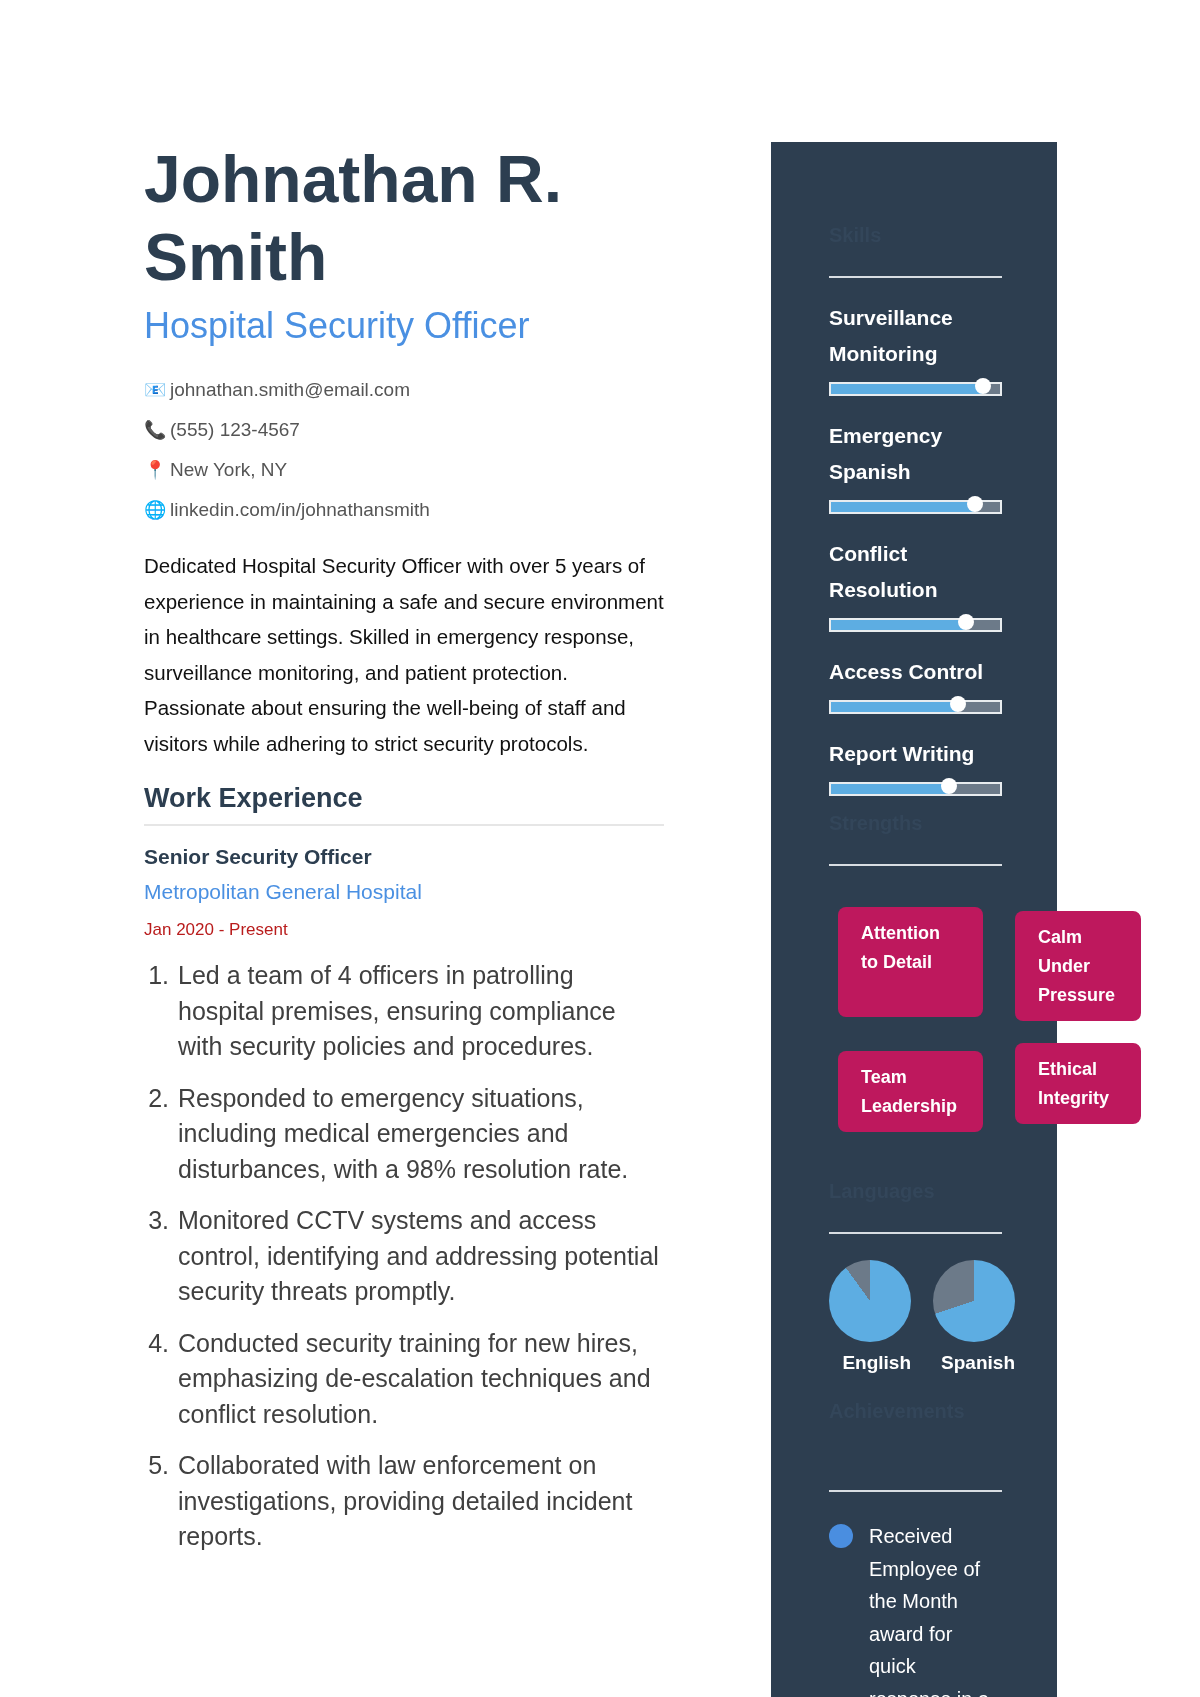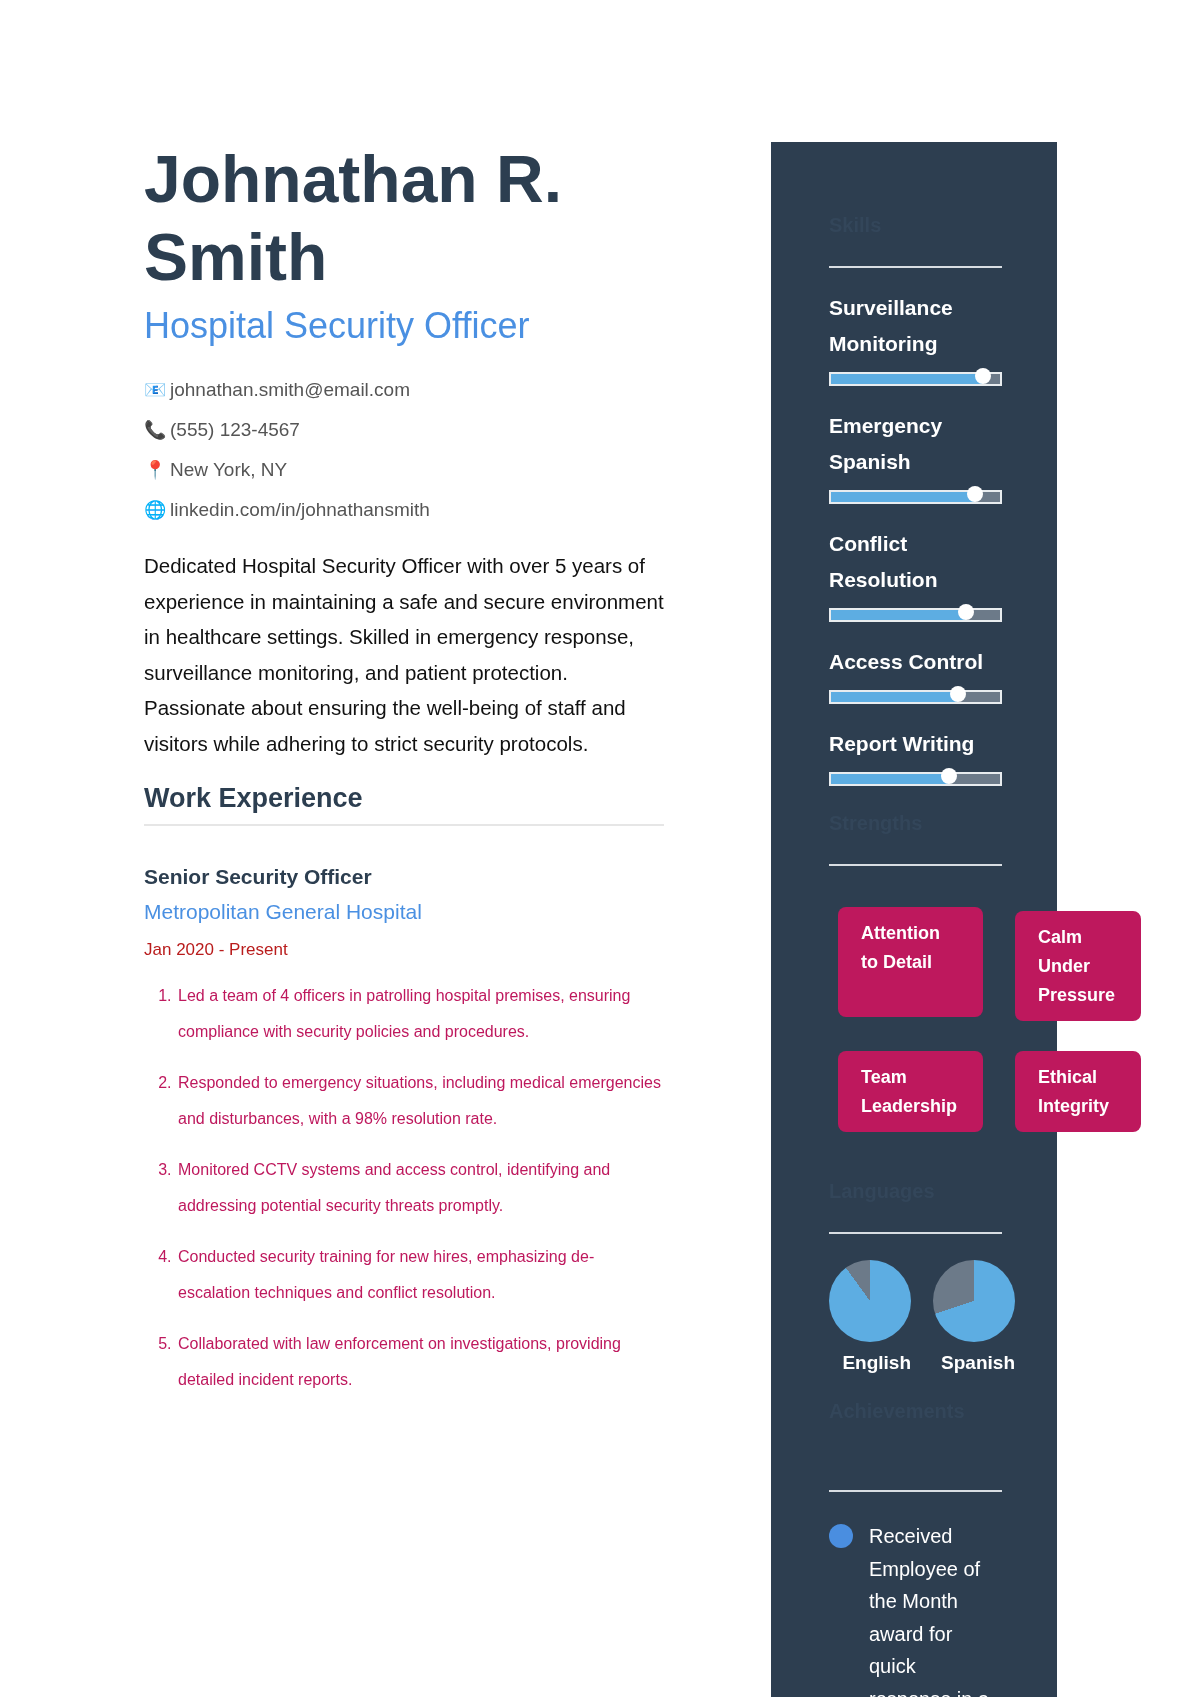--- a/index.html
+++ b/index.html
@@ -7,24 +7,24 @@
          font-family:"Liberation Sans", sans-serif; color:#222; }
   .main { position:absolute; left:144px; top:140px; width:520px; }
   .name { font-size:66px; font-weight:bold; color:#2c3e50; line-height:78px; margin:0; }
   .title { font-size:36px; color:#4a90e2; margin-top:8px; line-height:44px; }
   .contact { margin-top:22px; }
   .contact-row { font-size:19px; color:#555; line-height:40px; display:flex; align-items:center; }
   .contact-row .ic { width:26px; display:inline-block; font-size:18px; }
   .section-title { font-size:27px; font-weight:bold; color:#2c3e50; margin-top:22px; padding-bottom:10px;
                    border-bottom:2px solid #e6e6e6; }
   .summary { font-size:20.5px; line-height:35.5px; color:#111; margin-top:18px; }
-  .job-title { font-size:21px; font-weight:bold; color:#2c3e50; margin-top:34px; line-height:34px; }
+  .job-title { font-size:21px; font-weight:bold; color:#2c3e50; margin-top:14px; line-height:34px; }
   .company { font-size:21px; color:#4a90e2; line-height:36px; }
   .dates { font-size:17px; color:#b91c1c; line-height:40px; }
-  ol.duties { margin:8px 0 0 0; padding-left:32px; font-size:16px; line-height:35.5px; color:#be185d; }
+  ol.duties { margin:8px 0 0 0; padding-left:32px; font-size:25px; line-height:35.5px; color:#404040; }
   ol.duties li { margin-bottom:16px; padding-left:2px; }
 
   .sidebar { position:absolute; left:771px; top:142px; width:286px; height:1600px; background:#2d3e50; }
   .sb-section { position:absolute; left:58px; width:173px; }
   .sb-head { font-size:20px; font-weight:bold; color:#33465a; line-height:26px; height:56px;
              border-bottom:2px solid #d8dde2; box-sizing:border-box; }
   .skill { margin-top:22px; }
   .skill-name { font-size:21px; font-weight:bold; color:#fff; line-height:36px; }
   .bar { position:relative; height:10px; background:#6c7a89; border:2px solid #e8ecef; margin-top:10px; }
   .bar-fill { position:absolute; left:0; top:0; bottom:0; background:#5dade2; }
@@ -78,21 +78,21 @@
   <ol class="duties">
     <li>Led a team of 4 officers in patrolling hospital premises, ensuring compliance with security policies and procedures.</li>
     <li>Responded to emergency situations, including medical emergencies and disturbances, with a 98% resolution rate.</li>
     <li>Monitored CCTV systems and access control, identifying and addressing potential security threats promptly.</li>
     <li>Conducted security training for new hires, emphasizing de-escalation techniques and conflict resolution.</li>
     <li>Collaborated with law enforcement on investigations, providing detailed incident reports.</li>
   </ol>
 </div>
 
 <div class="sidebar">
-  <div class="sb-section" style="top:70px;">
+  <div class="sb-section" style="top:80px;">
     <div class="sb-head">Skills</div>
     <div class="skill">
       <div class="skill-name">Surveillance Monitoring</div>
       <div class="bar">
           <div class="bar-fill" style="width:90%"></div>
           <div class="bar-knob" style="left:90%"></div>
         </div>
     </div>
     <div class="skill">
       <div class="skill-name">Emergency Spanish</div>
@@ -124,21 +124,21 @@
     </div>
   </div>
 
   <div class="sb-section" style="top:668px;">
     <div class="sb-head">Strengths</div>
   </div>
   <div class="tags" style="left:67px; top:765px;">
     <div class="tag" style="left:0; top:0; width:145px; height:110px;">Attention to Detail</div>
     <div class="tag" style="left:177px; top:4px; width:126px; height:110px;">Calm Under Pressure</div>
     <div class="tag" style="left:0; top:144px; width:145px; height:81px;">Team Leadership</div>
-    <div class="tag" style="left:177px; top:144px; width:126px; height:81px;">Ethical Integrity</div>
+    <div class="tag" style="left:177px; top:136px; width:126px; height:81px;">Ethical Integrity</div>
   </div>
 
   <div class="sb-section" style="top:1036px;">
     <div class="sb-head">Languages</div>
     <div class="langs">
       <div class="lang">
         <div class="pie" style="background:conic-gradient(#5dade2 0 90%, #6c7a89 90% 100%);"></div>
         <div class="lang-name">English</div>
       </div>
       <div class="lang">

